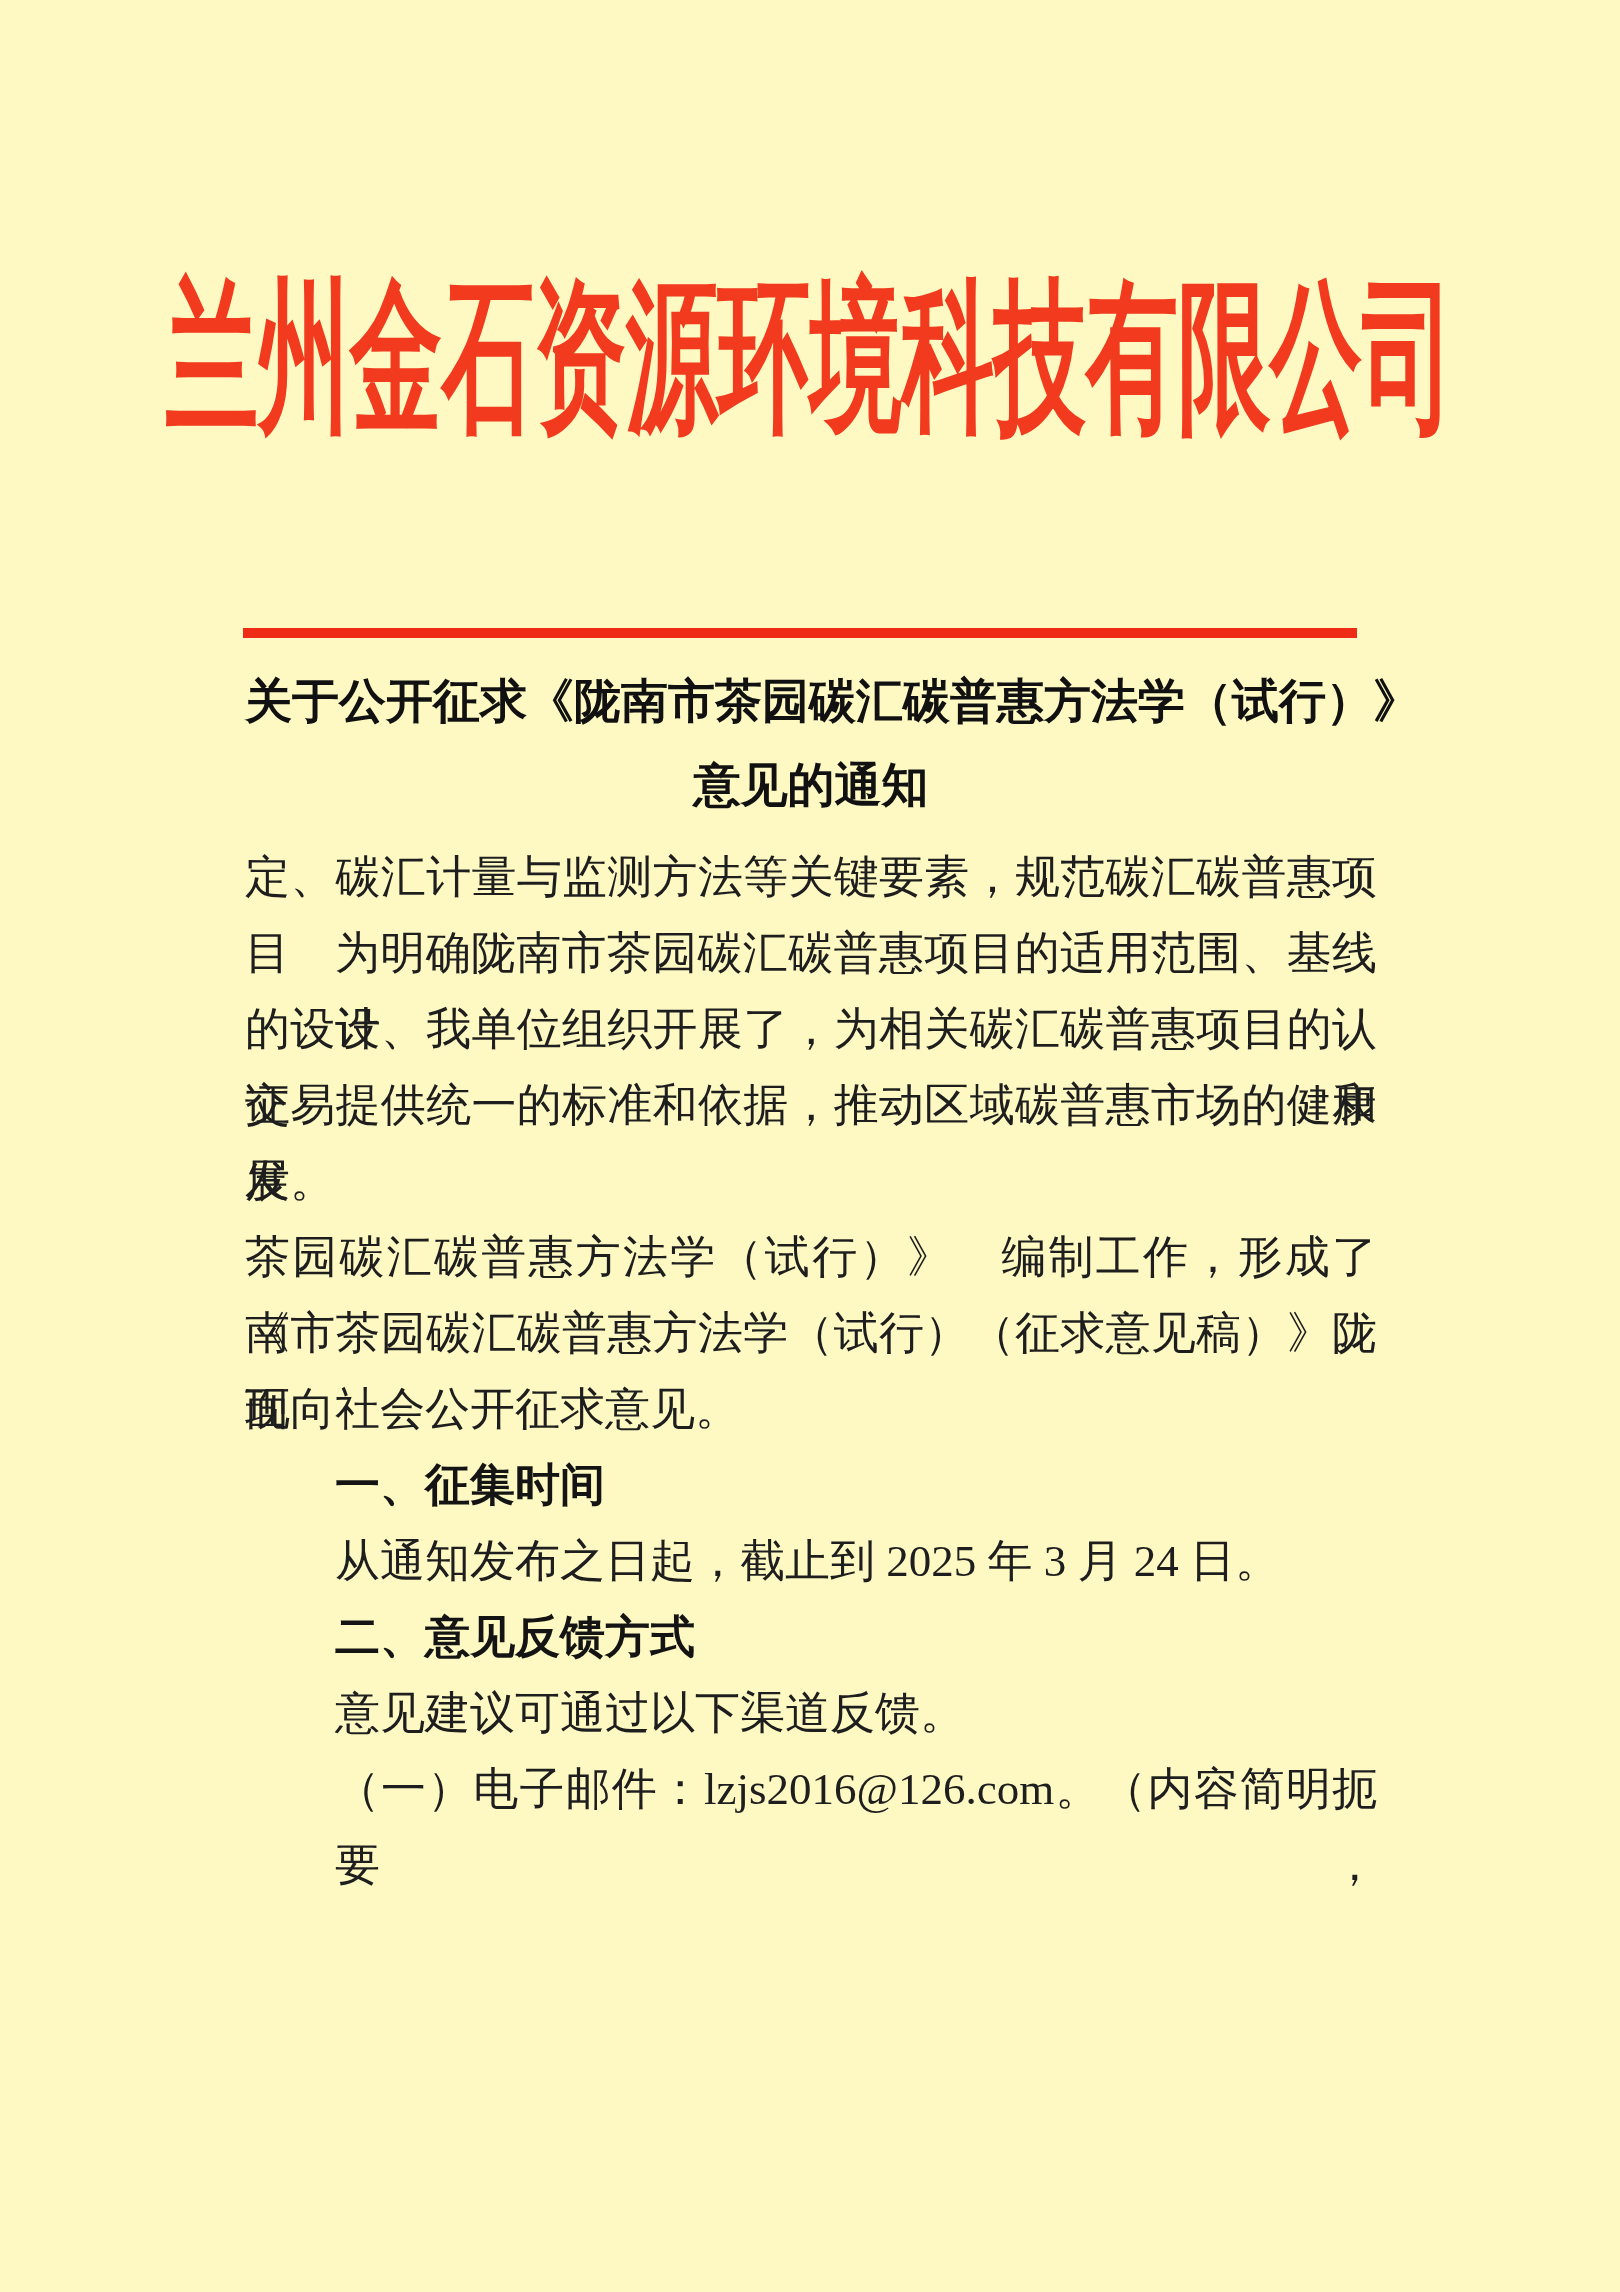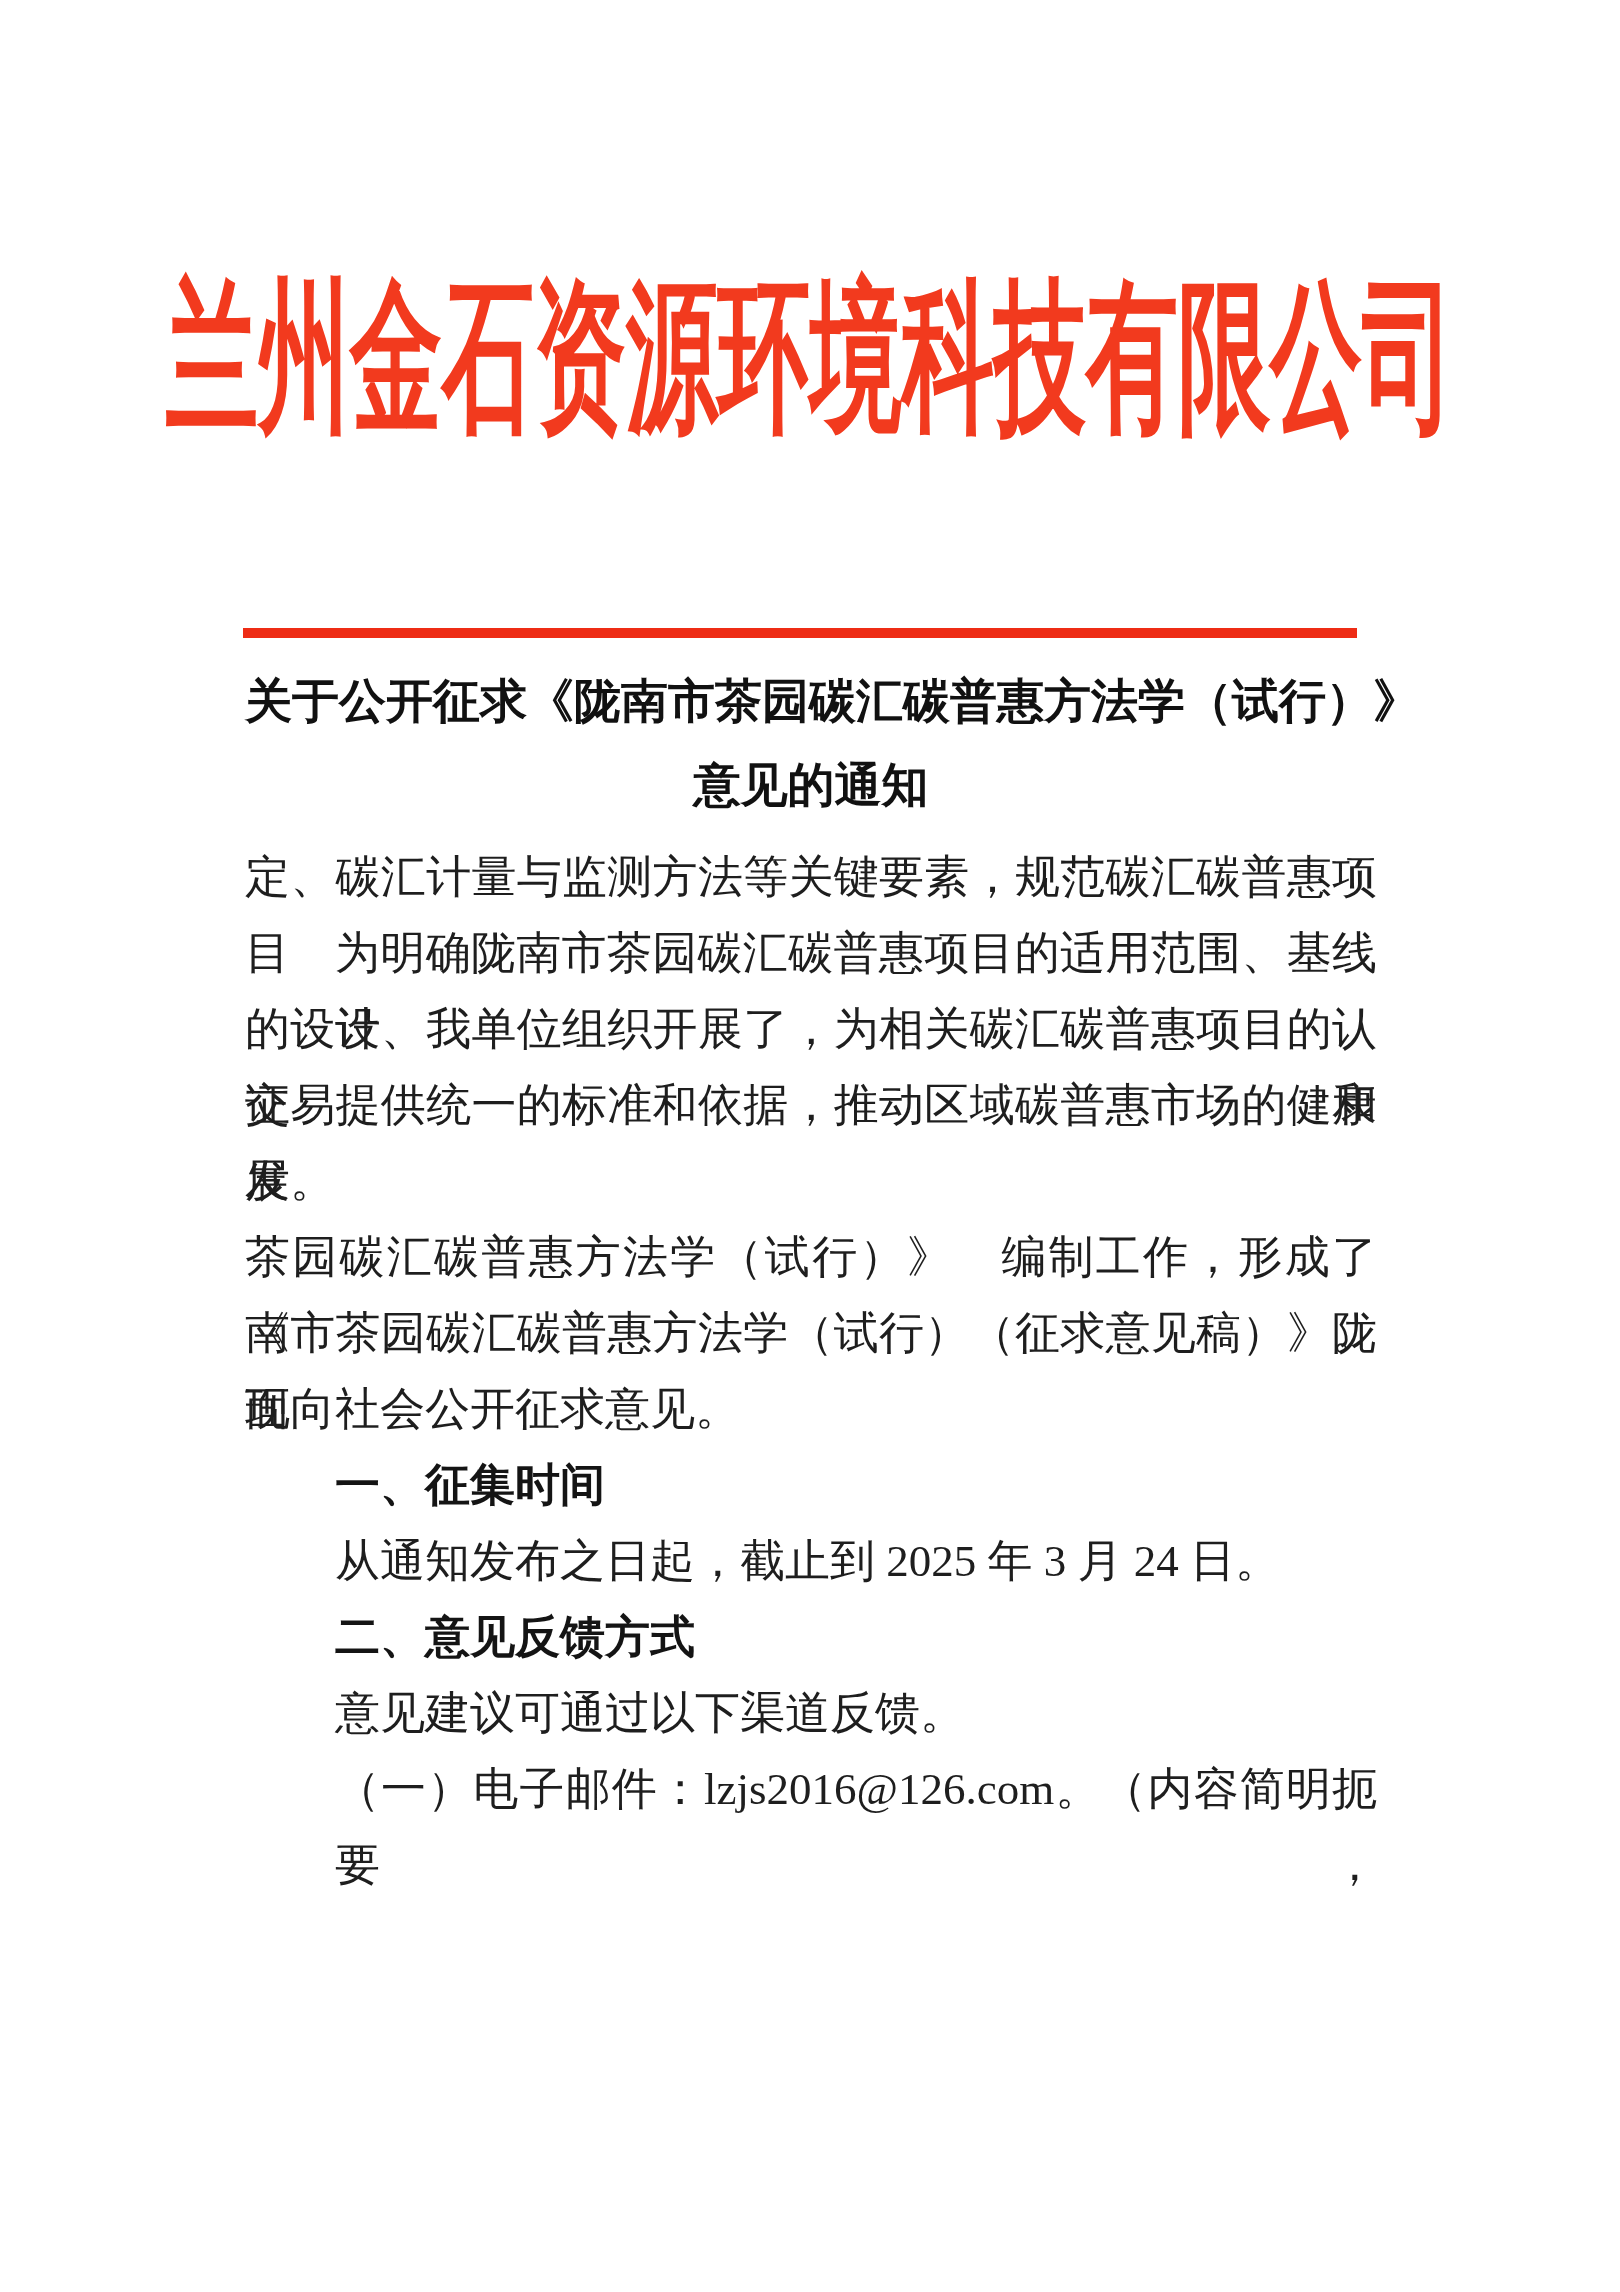--- a/index.html
+++ b/index.html
@@ -2,21 +2,21 @@
 <html lang="zh" style="--letterhead_red: #f23a1e; --rule_red: #ee2c15; --title_text: #111111;"><head>
 <meta charset="utf-8">
 <title>Scanned Notice</title>
 <style>
   html, body { margin: 0; padding: 0; background: #e8e8e8; }
   .page {
     position: relative;
     width: 1620px;
     height: 2293px;
     margin: 0 auto;
-    background: #ffffff;
+    background: #fef9c3;
     overflow: hidden;
     font-family: "Liberation Serif", "DejaVu Serif", serif;
     color: #1e1e1e;
   }
 
   
   .letterhead {
     position: absolute;
     top: 304px;
     left: 0;

